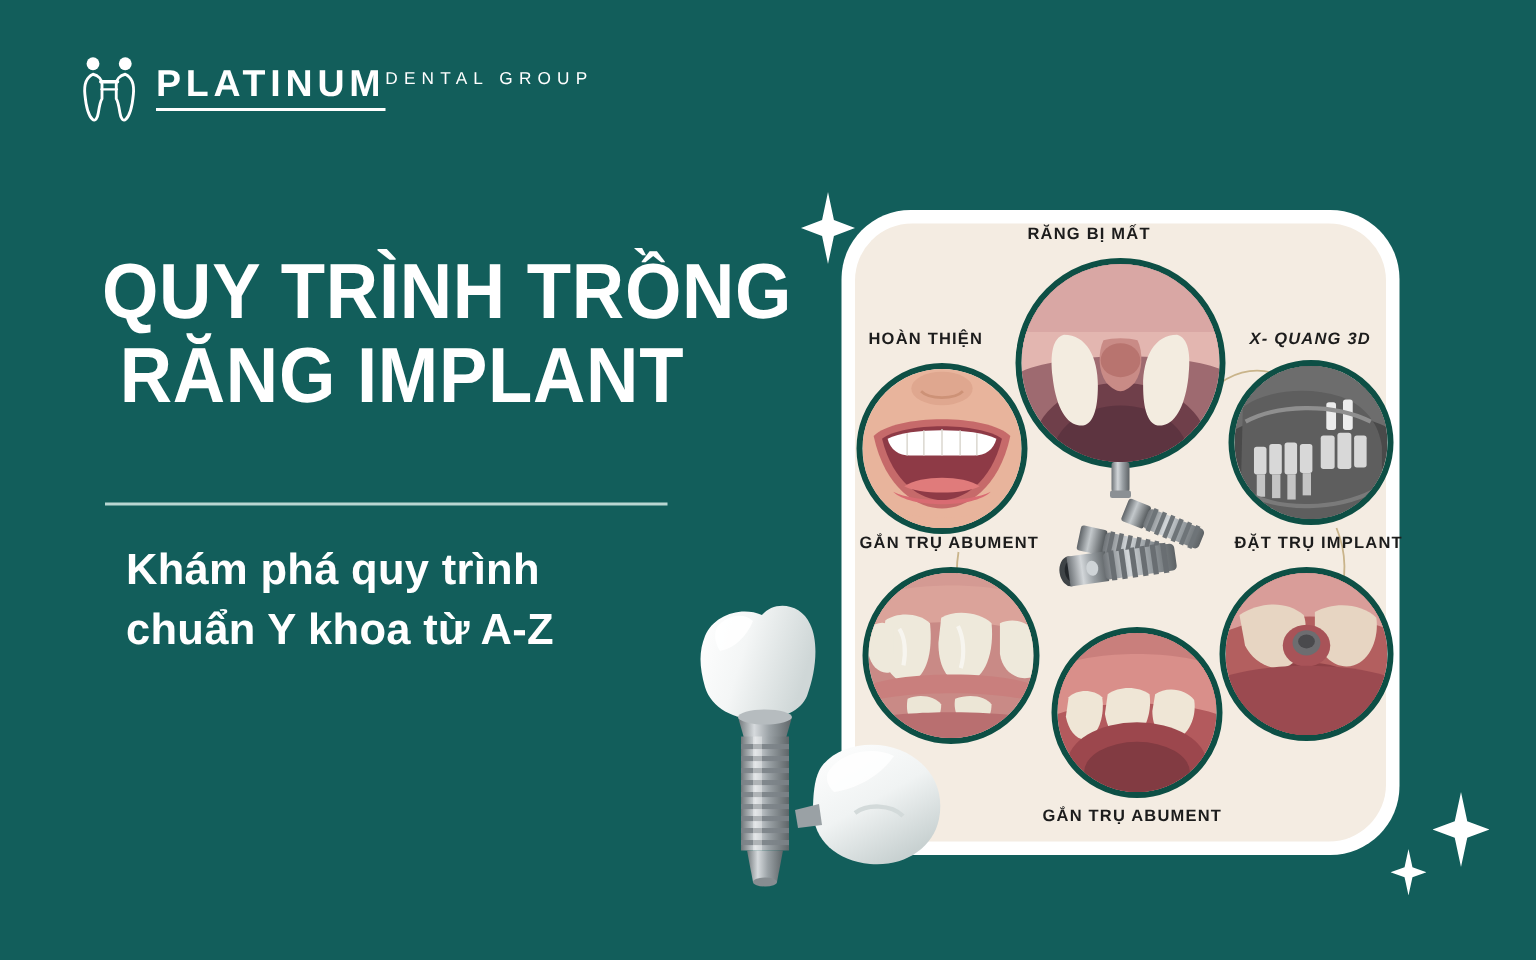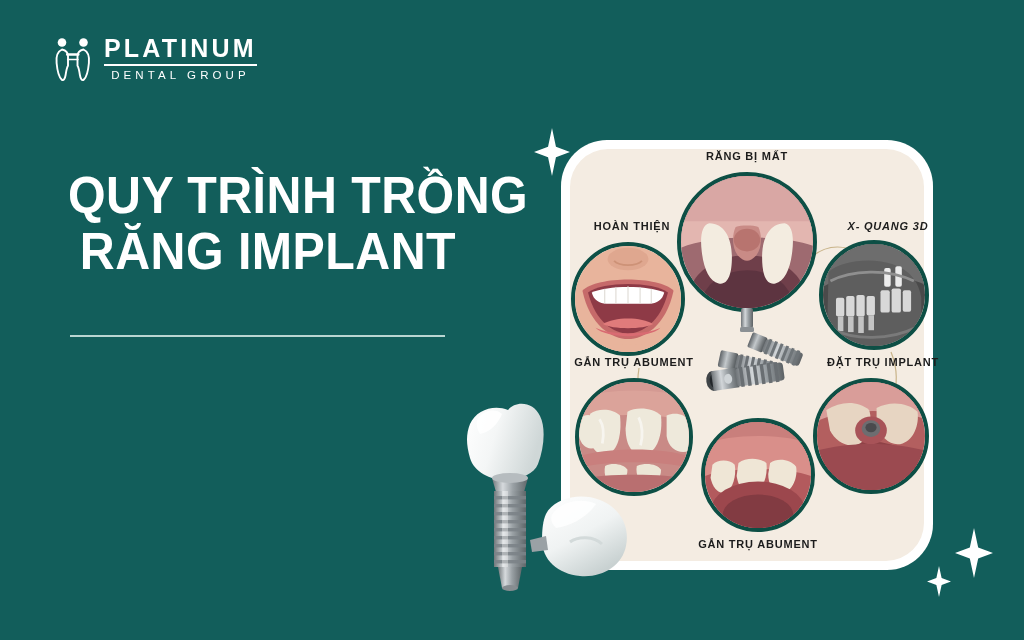--- a/index.html
+++ b/index.html
@@ -19,21 +19,21 @@
   
   #logo {
     position: absolute;
     left: 52px;
     top: 36px;
     display: flex;
     align-items: center;
     gap: 10px;
   }
   #logo-mark { width: 42px; height: 46px; display: block; }
-  .logo-text { display: flex; flex-direction: column; line-height: 1; }
+  .logo-text { display: flex; flex-direction: row; line-height: 1; }
   .logo-word {
     color: #ffffff;
     font-size: 25px;
     font-weight: bold;
     letter-spacing: 3.2px;
     border-bottom: 2.5px solid #ffffff;
     padding-bottom: 3px;
   }
   .logo-sub {
     color: #ffffff;
@@ -138,21 +138,20 @@
     overflow: hidden;
     box-sizing: border-box;
   }
   .node-label {
     position: absolute;
     color: #1c1c1c;
     font-size: 11px;
     font-weight: bold;
     letter-spacing: 0.8px;
     white-space: nowrap;
-    text-align: center;
   }
 
   
   .fill { position: absolute; left: 0; top: 0; width: 100%; height: 100%; }
 
   
   #implant-hero {
     position: absolute;
     left: 442px;
     top: 392px;
@@ -180,20 +179,24 @@
     </div>
   </div>
 
   <div id="headline">
     <div class="headline-line">QUY TRÌNH TRỒNG</div>
     <div class="headline-line">RĂNG IMPLANT</div>
   </div>
 
   <div id="divider"></div>
 
+  <div id="subhead">
+    <div class="subhead-line">Khám phá quy trình</div>
+    <div class="subhead-line">chuẩn Y khoa từ A-Z</div>
+  </div>
 
   <div class="sparkle" id="sparkle-top-left"></div>
   <div class="sparkle" id="sparkle-bottom-big"></div>
   <div class="sparkle" id="sparkle-bottom-sm"></div>
 
   <div id="diagram-panel">
     <div id="diagram-inner"></div>
   </div>
 
   <div id="diagram-stage">

